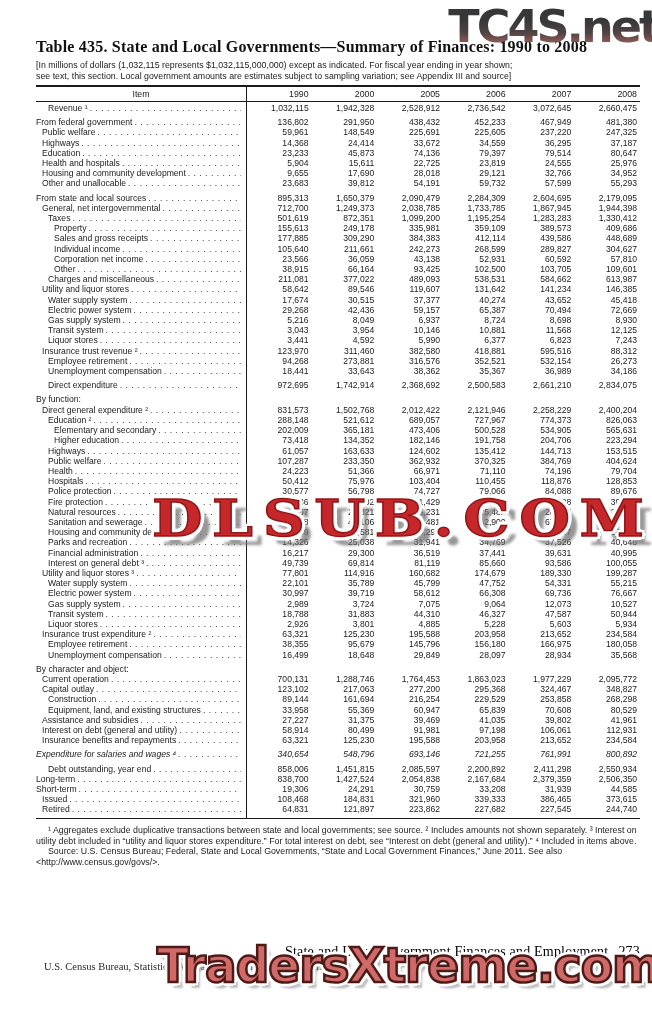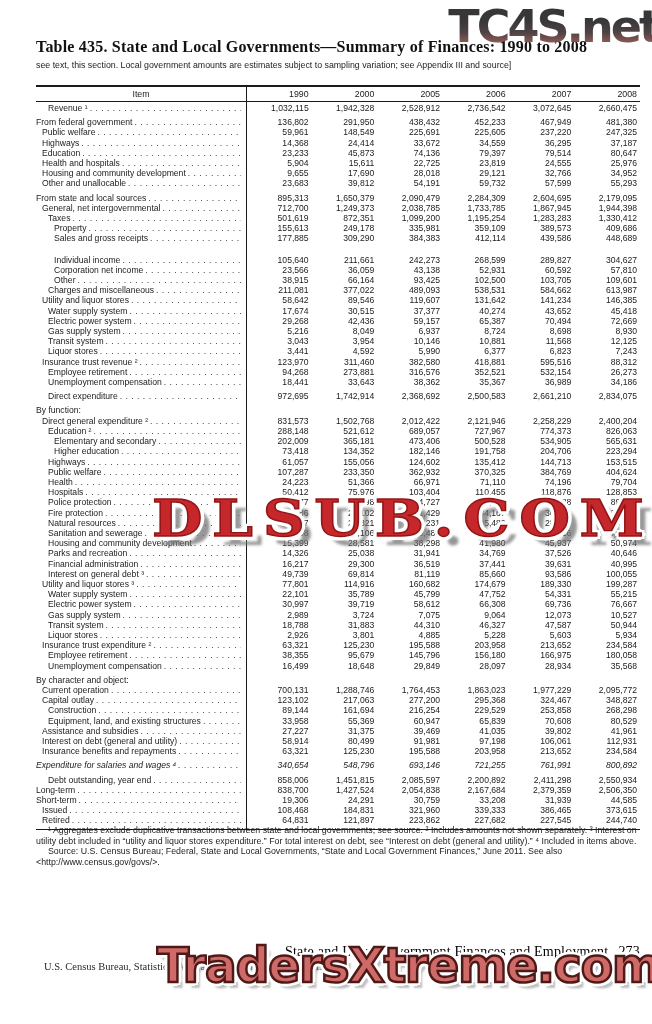--- a/index.html
+++ b/index.html
@@ -68,20 +68,21 @@
 </style>
 </head>
 <body>
 
 <div class="page">
 
   <div class="title"><span>Table 435.</span>
     <span>State and Local Governments—Summary of Finances: 1990 to 2008</span></div>
 
   <div class="note">
+    <div>[In millions of dollars (1,032,115 represents $1,032,115,000,000) except as indicated. For fiscal year ending in year shown;</div>
     <div>see text, this section. Local government amounts are estimates subject to sampling variation; see Appendix III and source]</div>
   </div>
 
   <div class="table">
     <div class="vline"></div>
     <div class="thead">
       <span class="hitem">Item</span>
       <span class="hyear">1990</span>
       <span class="hyear">2000</span>
       <span class="hyear">2005</span>
@@ -241,21 +242,21 @@
           </div>
           <span class="val">177,885</span>
           <span class="val">309,290</span>
           <span class="val">384,383</span>
           <span class="val">412,114</span>
           <span class="val">439,586</span>
           <span class="val">448,689</span>
         </div>
         <div class="row">
           <div class="item">
-            <span class="lbl" style="padding-left: 18px; margin-top: 11px;">Individual income</span>
+            <span class="lbl" style="padding-left: 18px;">Individual income</span>
             <span class="dots">. . . . . . . . . . . . . . . . . . . . . . . . . . . . . . . . . . . . . . . . . . . . . . . . . . . . . . . . . . . . . . . . . . . . . . . . . . . . . . . . . . . . . . . . . . </span>
           </div>
           <span class="val">105,640</span>
           <span class="val">211,661</span>
           <span class="val">242,273</span>
           <span class="val">268,599</span>
           <span class="val">289,827</span>
           <span class="val">304,627</span>
         </div>
         <div class="row">
@@ -472,21 +473,21 @@
           <span class="val">191,758</span>
           <span class="val">204,706</span>
           <span class="val">223,294</span>
         </div>
         <div class="row">
           <div class="item">
             <span class="lbl" style="padding-left: 12px;">Highways</span>
             <span class="dots">. . . . . . . . . . . . . . . . . . . . . . . . . . . . . . . . . . . . . . . . . . . . . . . . . . . . . . . . . . . . . . . . . . . . . . . . . . . . . . . . . . . . . . . . . . </span>
           </div>
           <span class="val">61,057</span>
-          <span class="val">155,056</span>
+          <span class="val">163,633</span>
           <span class="val">124,602</span>
           <span class="val">135,412</span>
           <span class="val">144,713</span>
           <span class="val">153,515</span>
         </div>
         <div class="row">
           <div class="item">
             <span class="lbl" style="padding-left: 12px;">Public welfare</span>
             <span class="dots">. . . . . . . . . . . . . . . . . . . . . . . . . . . . . . . . . . . . . . . . . . . . . . . . . . . . . . . . . . . . . . . . . . . . . . . . . . . . . . . . . . . . . . . . . . </span>
           </div>

